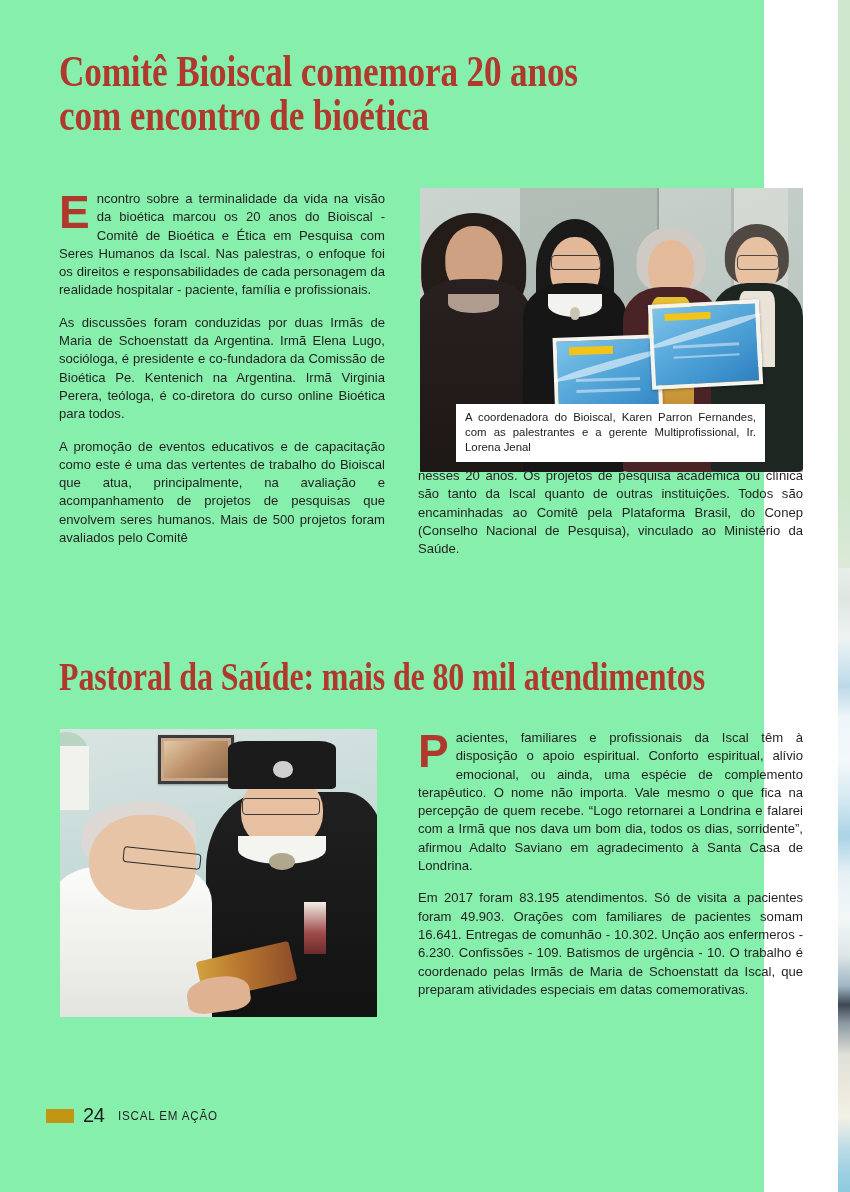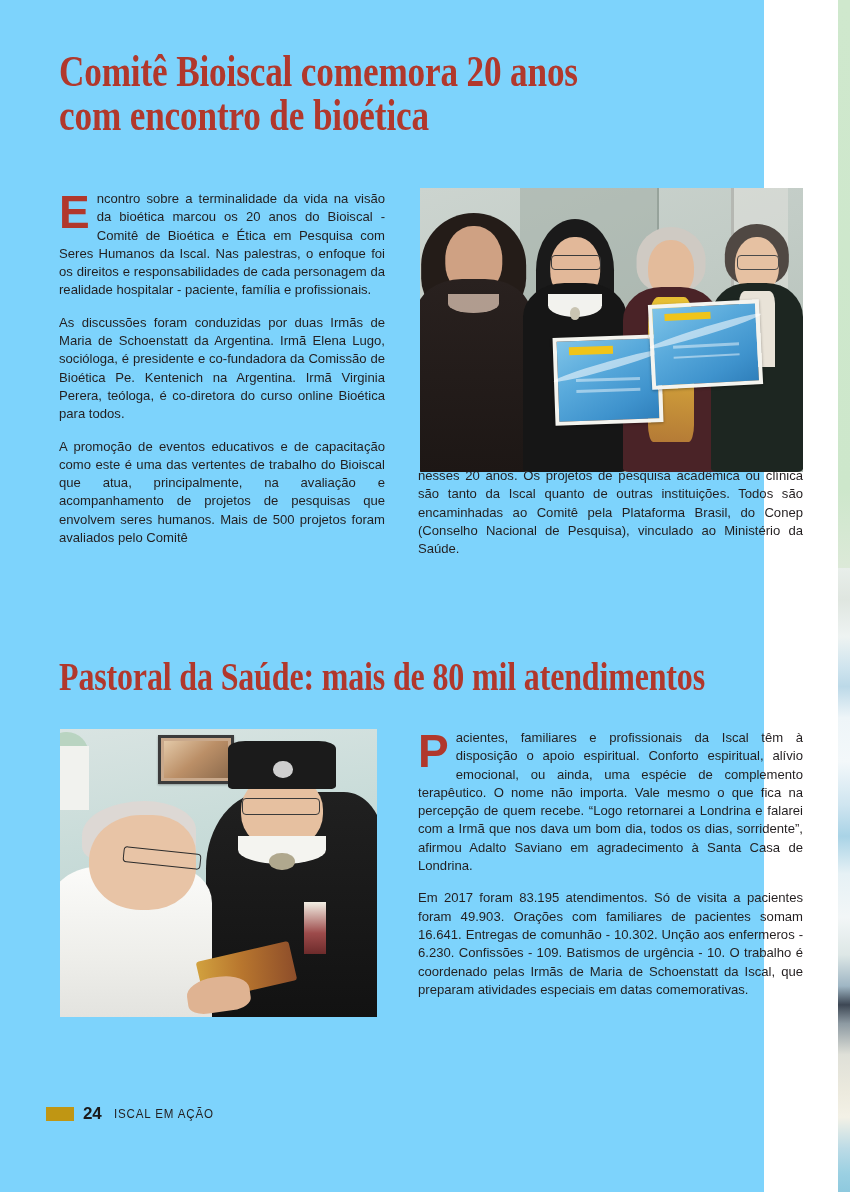--- a/index.html
+++ b/index.html
@@ -15,21 +15,21 @@
     overflow: hidden;
     font-family: "Liberation Sans", sans-serif;
     -webkit-font-smoothing: antialiased;
   }
 
   .page {
     position: absolute;
     left: 0; top: 0;
     width: 764px;
     height: 1192px;
-    background: #7dd3fc;
+    background: #86efac;
   }
 
   
   .edge-strip {
     position: absolute;
     left: 838px; top: 0;
     width: 12px;
     height: 1192px;
     background: #ffffff;
     overflow: hidden;
@@ -340,22 +340,22 @@
     left: 46px; top: 1104px;
     display: flex;
     align-items: center;
     gap: 9px;
   }
   #footer .gold-bar {
     width: 28px; height: 14px;
     background: #c09613;
   }
   #footer .page-num {
-    font-size: 17px;
-    font-weight: 700;
+    font-size: 20px;
+    font-weight: 400;
     color: #1a1a1a;
     letter-spacing: -0.3px;
   }
   #footer .pub-name {
     font-size: 12.6px;
     color: #231f20;
     letter-spacing: 0.9px;
     font-family: "Liberation Sans", sans-serif;
     transform: scaleX(0.92);
     transform-origin: left center;
@@ -422,20 +422,21 @@
       <div class="cert-line" style="top:48%"></div>
       <div class="cert-line" style="top:62%"></div>
     </div>
     <div class="certificate" id="cert-2">
       <div class="cert-title"></div>
       <div class="cert-swoosh"></div>
       <div class="cert-line" style="top:50%"></div>
       <div class="cert-line" style="top:64%"></div>
     </div>
 
+    <div class="caption-overlay">A coordenadora do Bioiscal, Karen Parron Fernandes, com as palestrantes e a gerente Multiprofissional, Ir. Lorena Jenal</div>
   </div>
 
   <div class="headline" id="headline-2">Pastoral da Saúde: mais de 80 mil atendimentos</div>
 
   <div class="photo" id="photo-2">
     <div class="room"></div>
     <div class="wall-round"></div>
     <div class="paper"></div>
     <div class="frame-pic"></div>
     <div class="table"></div>

